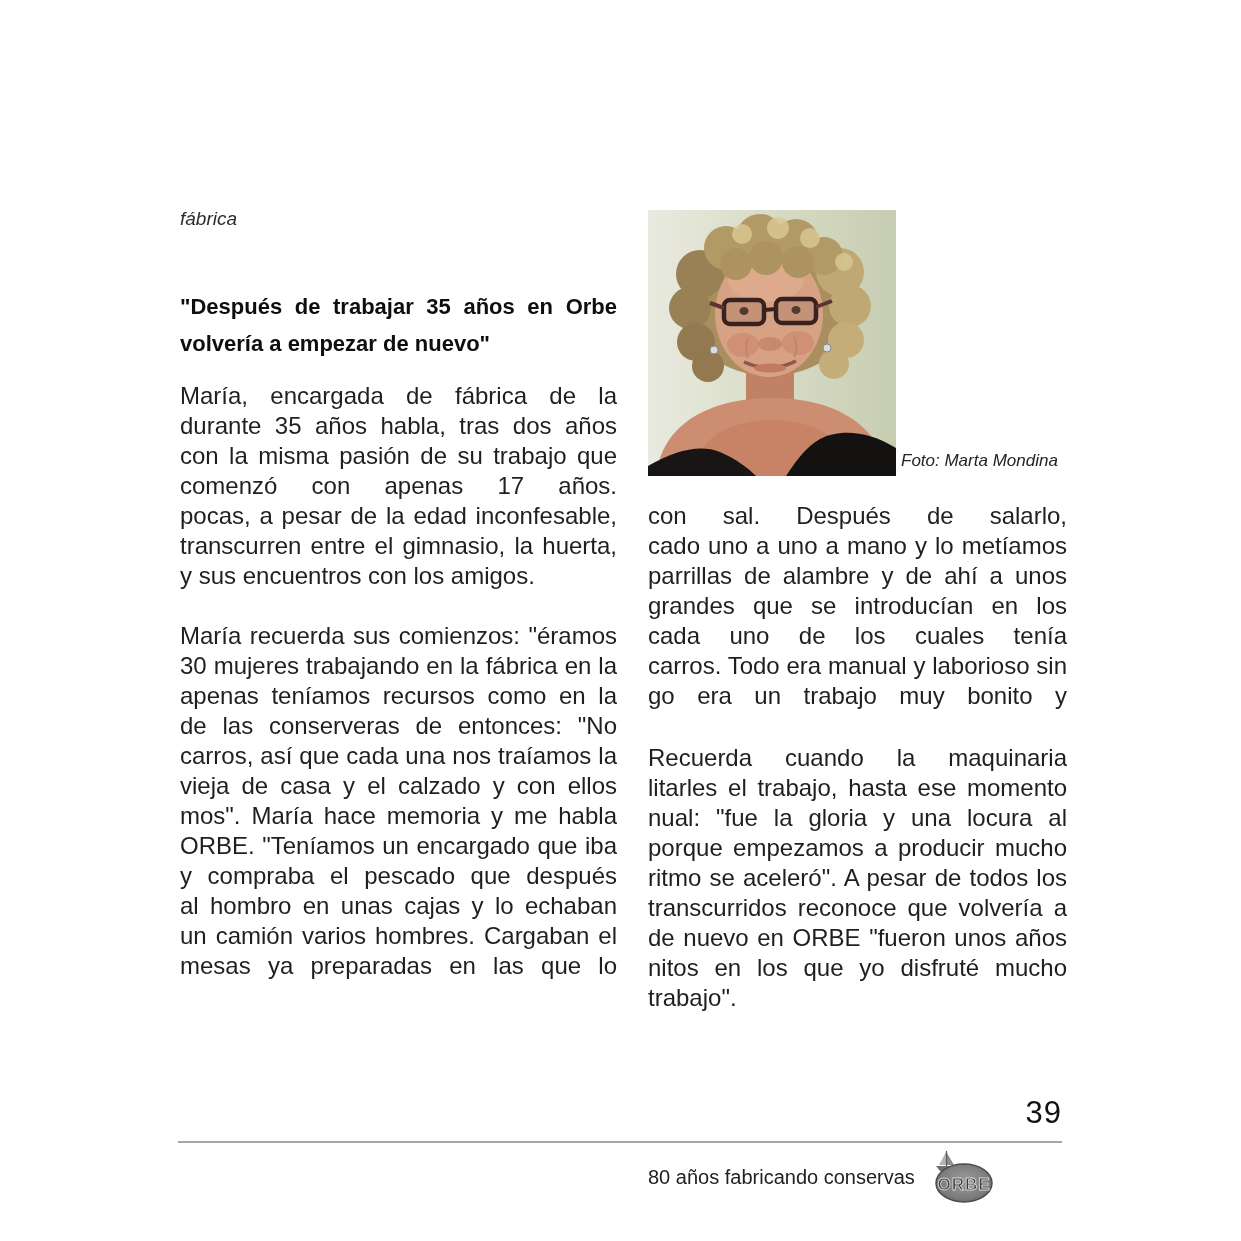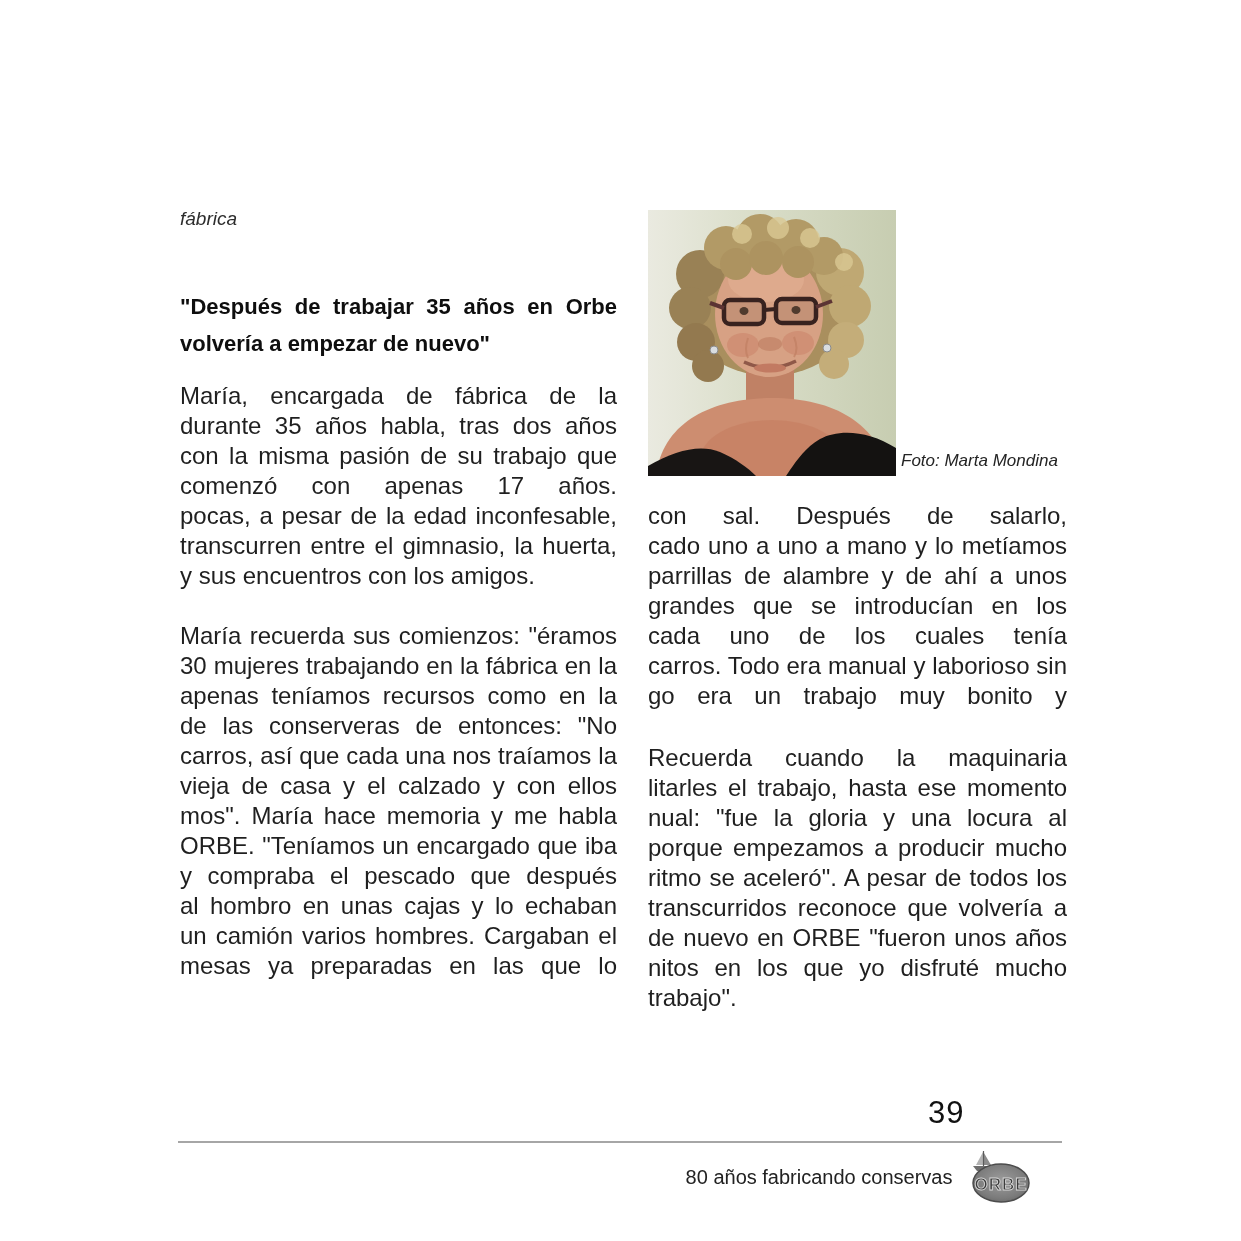--- a/index.html
+++ b/index.html
@@ -35,29 +35,29 @@
 
   #photo-fig { left:648px; top:210px; width:248px; height:266px; margin:0; }
   #photo-fig svg { display:block; width:248px; height:266px; }
 
   #photo-caption {
     left:901px; top:449px; width:170px;
     font-style:italic; font-size:17px; line-height:24px; color:#242424;
   }
 
   #page-number {
-    left:928px; top:1097px; width:134px; text-align:left;
+    left:928px; top:1097px; width:134px; text-align:right;
     font-size:31px; line-height:32px; color:#111; letter-spacing:1px;
   }
   #footer-rule {
     left:178px; top:1141px; width:884px; height:2px; background:#a6a6a6;
   }
   #footer-row {
     left:648px; top:1149px; width:420px; height:56px;
-    display:flex; align-items:center; justify-content:center; gap:16px;
+    display:flex; align-items:center; justify-content:flex-start; gap:16px;
   }
   #footer-text { font-size:20px; color:#222; white-space:nowrap; }
   #orbe-logo { width:62px; height:56px; display:block; }
 </style>
 </head>
 <body>
 
 <main>
 
   <div id="byline" class="abs lines">

